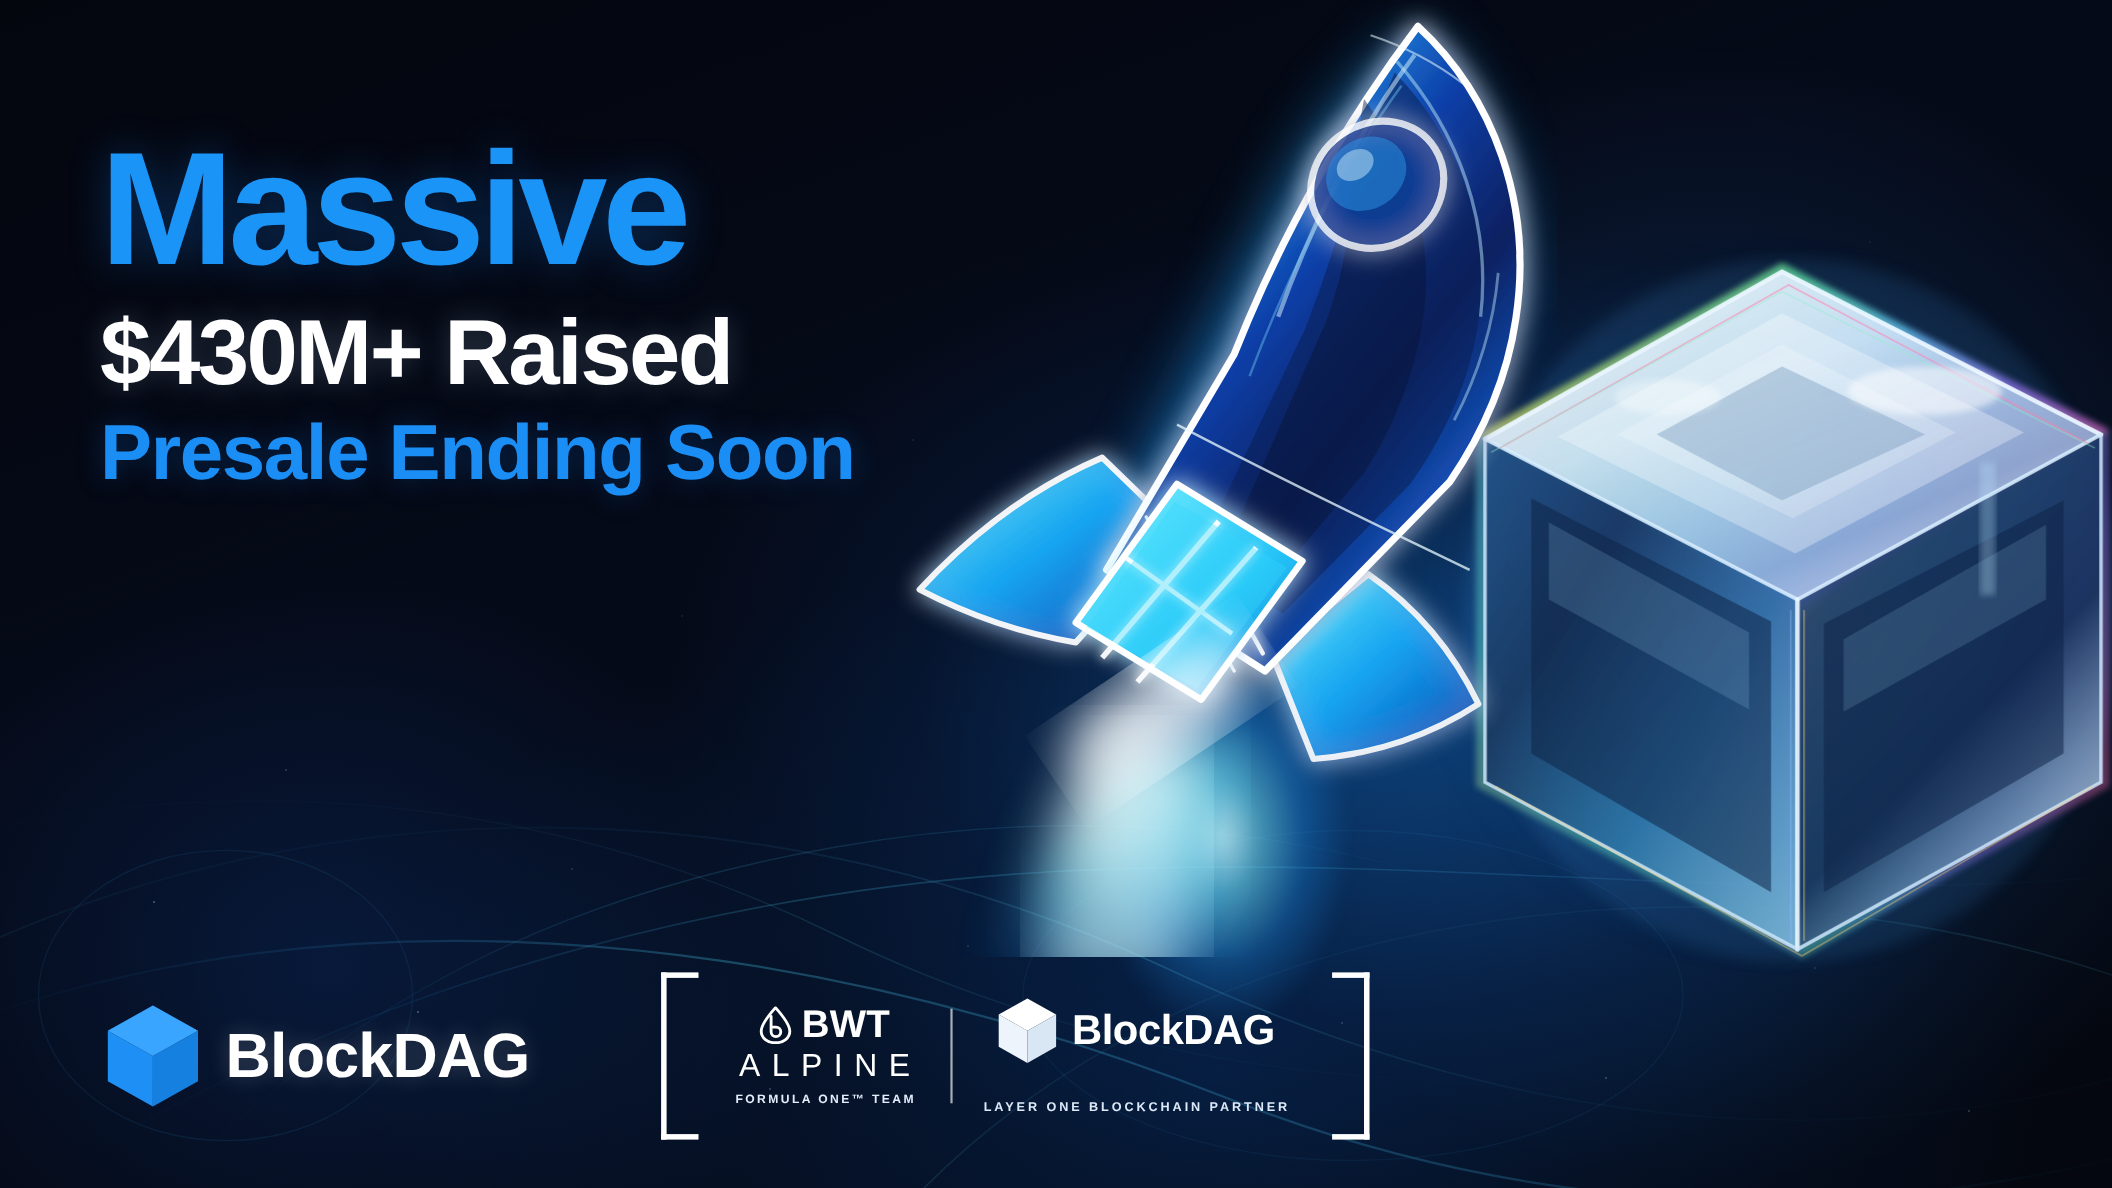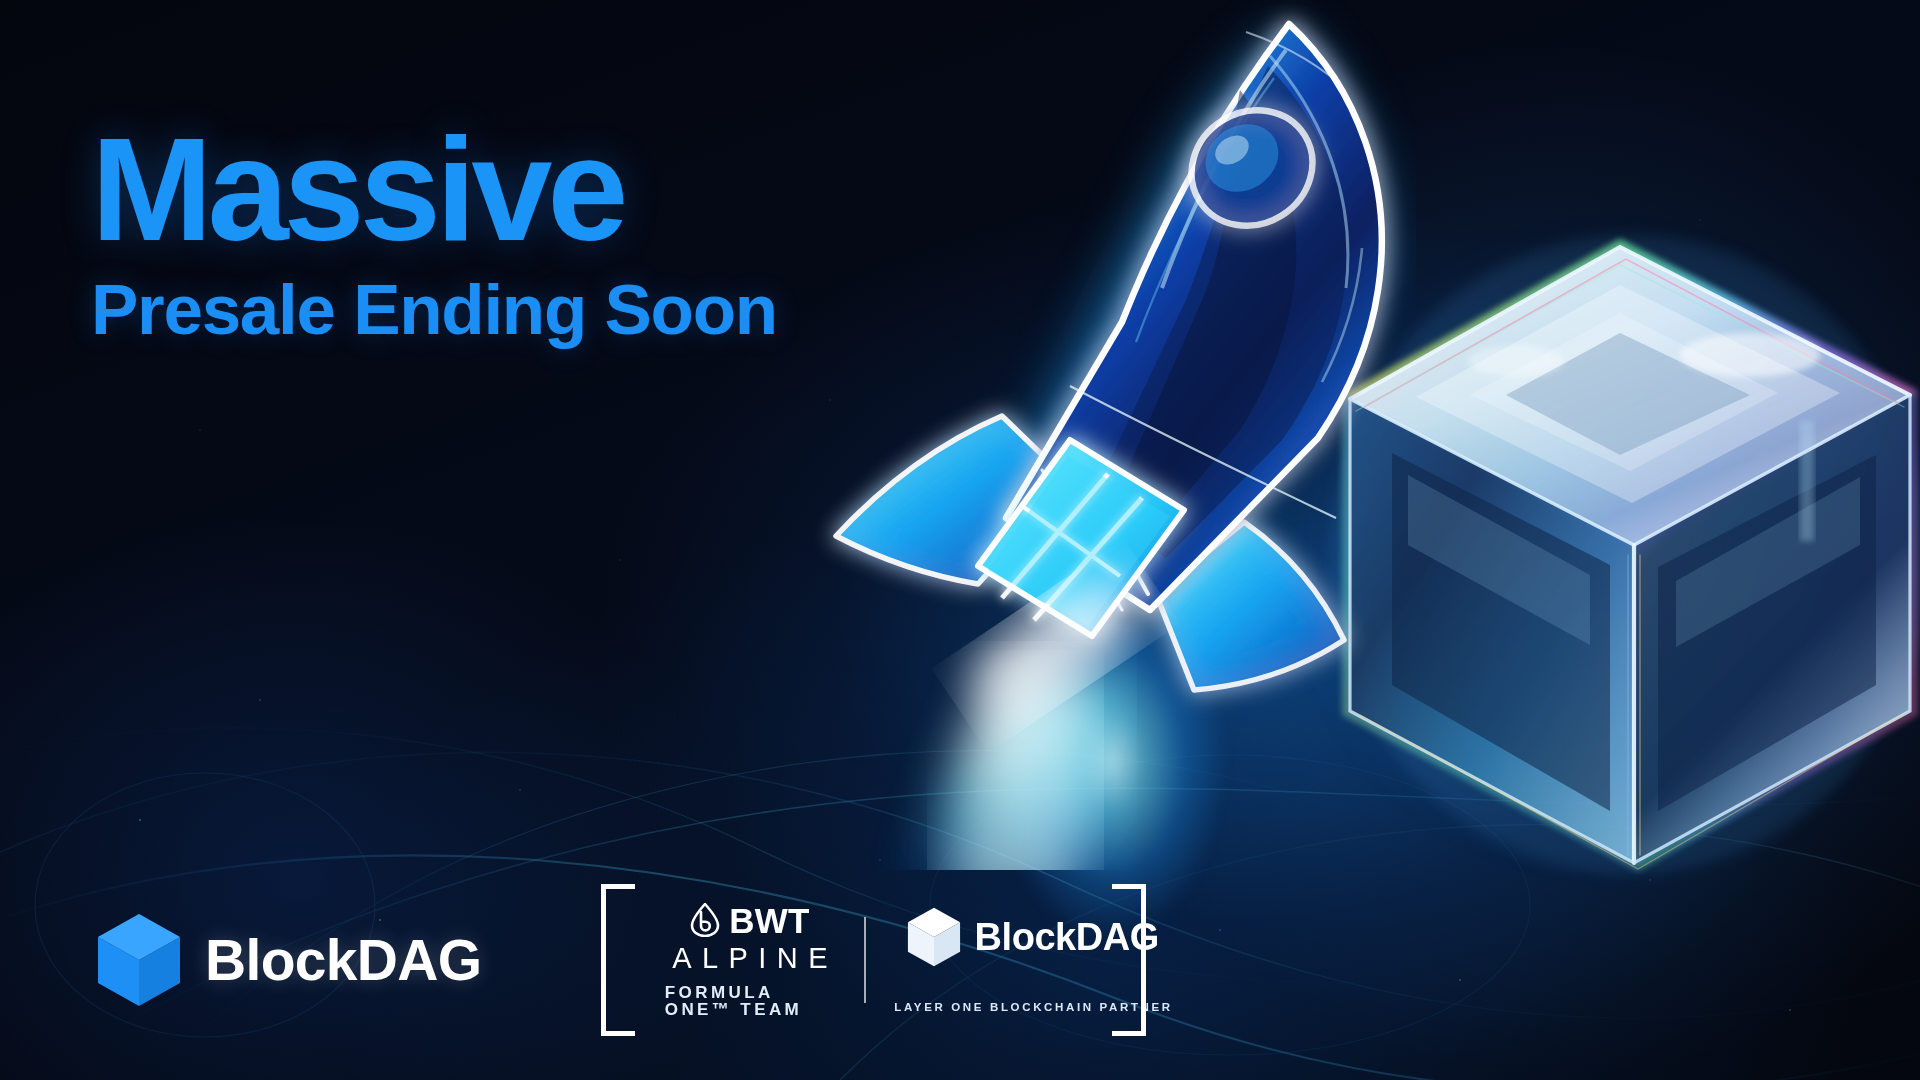--- a/index.html
+++ b/index.html
@@ -96,21 +96,21 @@
     font-weight:700; font-size:57px; color:#fff;
     letter-spacing:-0.012em; line-height:1;
     text-shadow:0 0 20px rgba(255,255,255,.20);
   }
 
   
   #lockup {
     position:relative;
     margin-left:72px;
     height:152px;
-    width:545px;
+    width:644px;
     display:flex; align-items:center;
   }
   .bracket {
     position:absolute; top:0; width:34px; height:152px;
     border-top:5px solid #fff; border-bottom:5px solid #fff;
   }
   .bracket.left  { left:0;  border-left:5px solid #fff; }
   .bracket.right { right:0; border-right:5px solid #fff; }
 
   #lockup-inner {
@@ -122,21 +122,21 @@
   #bwt-word {
     font-weight:700; font-size:35px; color:#fff; letter-spacing:.005em;
     line-height:1;
   }
   #alpine-word {
     font-weight:400; font-size:29px; color:#fff;
     letter-spacing:.36em; line-height:1; margin-top:4px;
     padding-left:.36em;
   }
   #f1-word {
-    font-weight:700; font-size:17px; color:#e3eefc;
+    font-weight:700; font-size:11px; color:#e3eefc;
     letter-spacing:.2em; line-height:1; margin-top:9px;
     padding-left:.2em;
   }
   .vdiv { width:2px; height:86px; background:rgba(255,255,255,.65); margin:0 26px; }
 
   #bd-partner { display:flex; flex-direction:column; align-items:center; }
   #bd-partner-top { display:flex; align-items:center; gap:13px; }
   #bd-partner-word {
     font-weight:700; font-size:38px; color:#fff; letter-spacing:-0.012em; line-height:1;
   }
@@ -378,20 +378,21 @@
         <path d="M252,536 L350,606" stroke="#ffffff" stroke-width="4" fill="none"></path>
       </g>
       <path d="M218,600 L298,486 L400,546 L318,656 Z" fill="#35d6fb" opacity=".35"></path>
 
       <ellipse cx="286" cy="676" rx="96" ry="42" transform="rotate(-34 286 676)" fill="#ffffff" opacity=".80" filter="url(#blurBig)"></ellipse>
     </svg>
   </div>
 
   <div id="copy">
     <div class="h-line" id="h-1">Massive</div>
+    <div class="sub-raised">$430M+ Raised</div>
     <div class="sub-presale">Presale Ending Soon</div>
   </div>
 
   <div id="logo-row">
 
     <div id="bd-main">
       <svg width="88" height="96" viewBox="0 0 88 96">
         <polygon points="44,2 85,25 44,48 3,25" fill="#2ea0ff"></polygon>
         <polygon points="3,25 44,48 44,94 3,71" fill="#1e90f5"></polygon>
         <polygon points="44,48 85,25 85,71 44,94" fill="#1680e0"></polygon>

